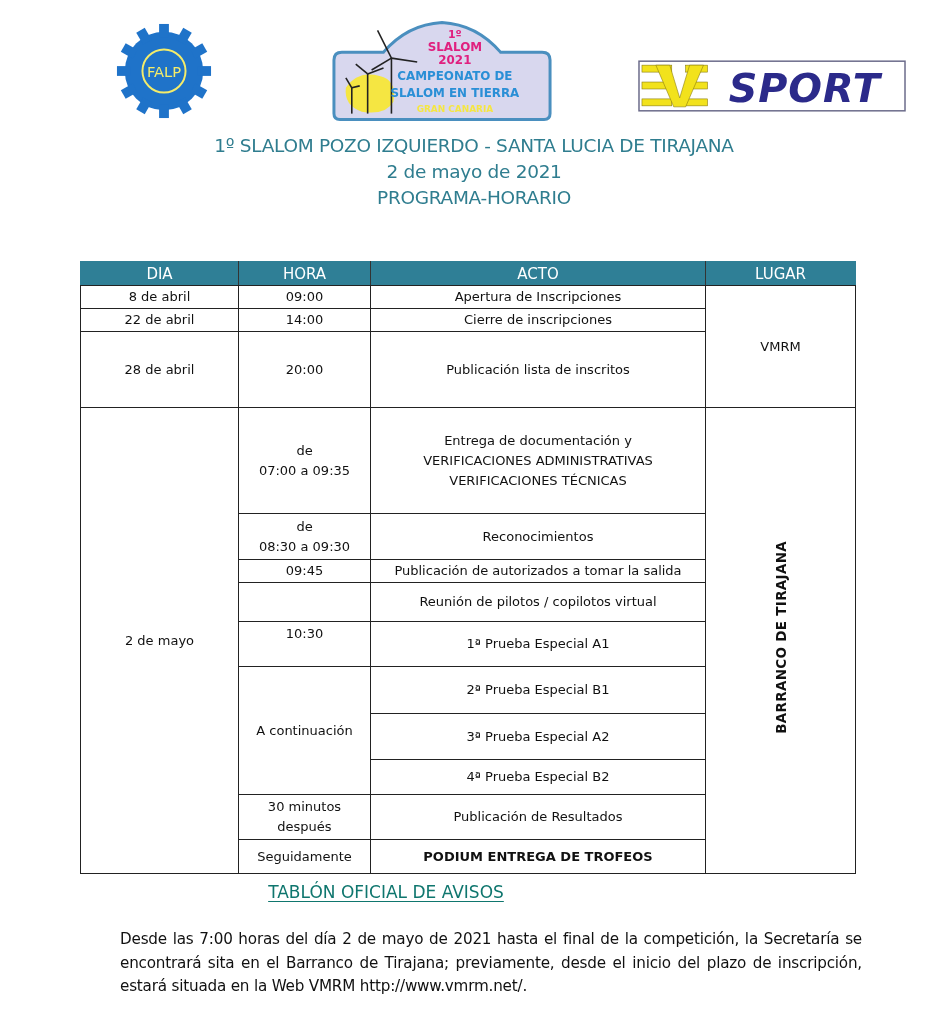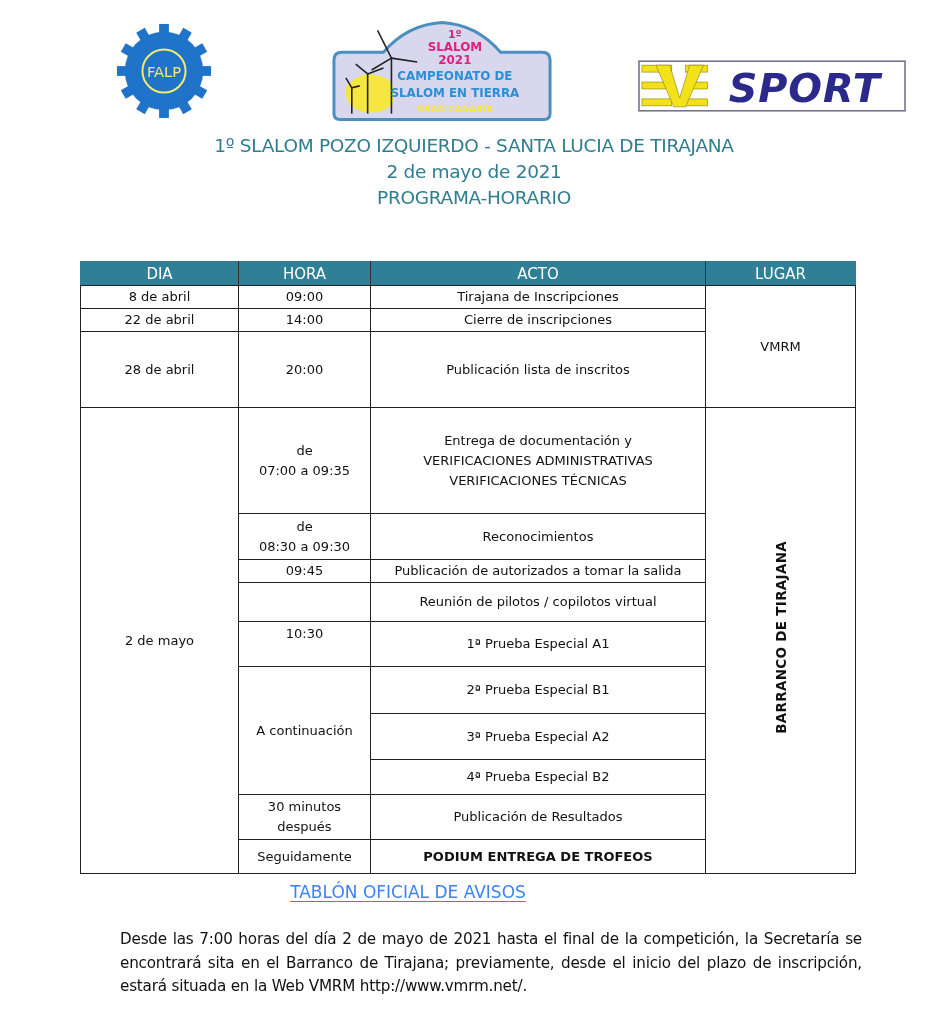--- a/index.html
+++ b/index.html
@@ -20,21 +20,21 @@
   .sched { position:absolute; left:80px; top:261px; border-collapse:collapse; table-layout:fixed; }
   .sched th, .sched td { border:1.2px solid #222; text-align:center; vertical-align:middle; padding:0 4px; font-size:13px; line-height:20px; }
   .sched th { background:#2f7f96; color:#ffffff; font-weight:normal; font-size:15px; height:23px; border-color:#2f7f96; border-bottom:1.2px solid #222; }
   .sched th:not(:last-child) { border-right:1.2px solid #333; }
   .c-dia { width:158px; } .c-hora { width:132px; } .c-acto { width:335px; } .c-lugar { width:150px; }
   .bold { font-weight:bold; }
   .vert { writing-mode:vertical-rl; transform:rotate(180deg); font-weight:bold; font-size:13.5px; letter-spacing:0.3px; white-space:nowrap; display:inline-block; }
   .top-al { vertical-align:top !important; padding-top:2px !important; }
 
   
-  .notice-title { position:absolute; left:0; top:882px; width:772px; text-align:center; color:#3b82f6; font-size:17px;margin-left:22px; }
+  .notice-title { position:absolute; left:0; top:882px; width:772px; text-align:center; color:#0f766e; font-size:17px; }
   .notice-title span { text-decoration:underline; text-underline-offset:3px; text-decoration-thickness:1px; }
   .notice-body { position:absolute; left:120px; top:928px; width:742px; text-align:justify; font-size:15.2px; line-height:23.5px; color:#111; letter-spacing:-0.2px; }
 </style>
 </head>
 <body>
 
 <svg class="logo falp" viewBox="0 0 100 100">
   <g fill="#1f73c9">
     <circle cx="50" cy="50" r="40"></circle>
     <g id="teeth">
@@ -111,21 +111,21 @@
       <th>DIA</th>
       <th>HORA</th>
       <th>ACTO</th>
       <th>LUGAR</th>
     </tr>
   </thead>
   <tbody>
     <tr style="height:23px">
       <td>8 de abril</td>
       <td>09:00</td>
-      <td>Tirajana de Inscripciones</td>
+      <td>Apertura de Inscripciones</td>
       <td rowspan="3">VMRM</td>
     </tr>
     <tr style="height:23px">
       <td>22 de abril</td>
       <td>14:00</td>
       <td>Cierre de inscripciones</td>
     </tr>
     <tr style="height:76px">
       <td>28 de abril</td>
       <td>20:00</td>

